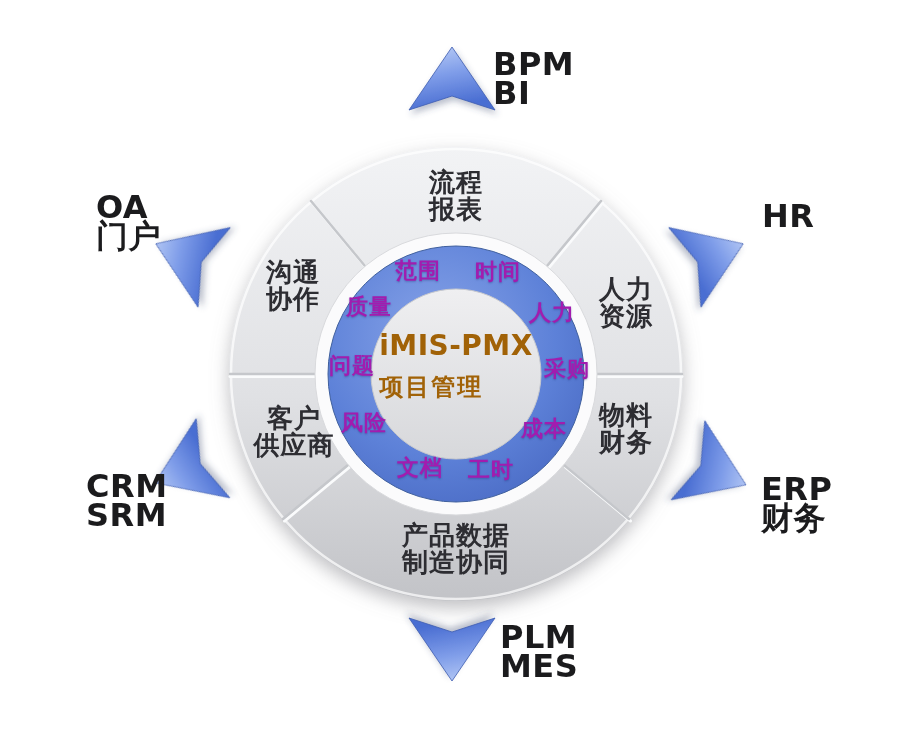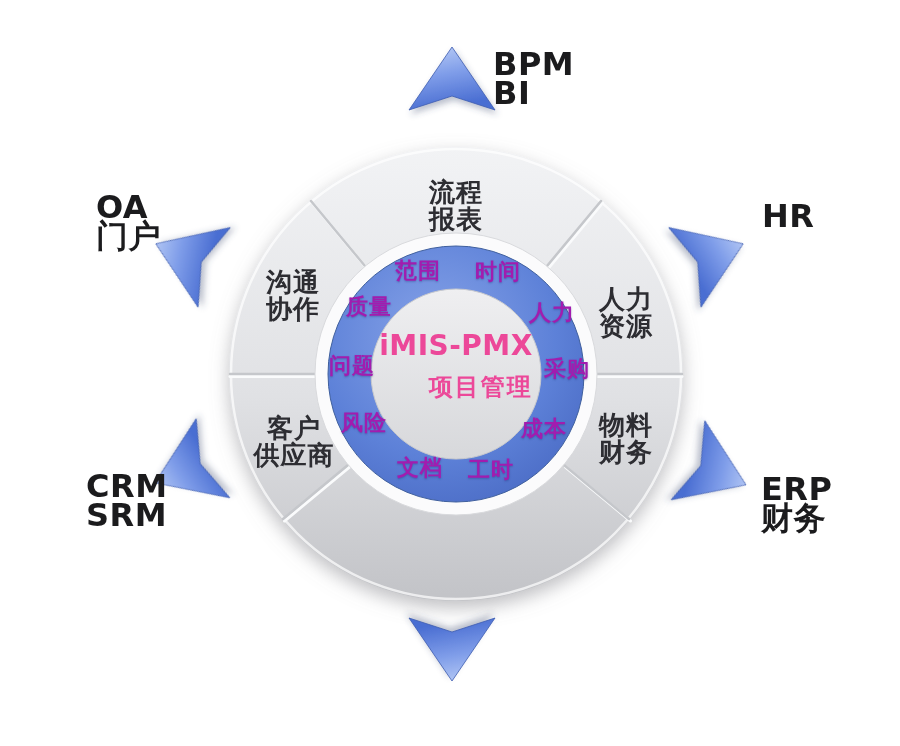--- a/index.html
+++ b/index.html
@@ -5,30 +5,30 @@
   html,body{margin:0;padding:0;background:#ffffff;}
   body{font-family:"DejaVu Sans","Liberation Sans",sans-serif;}
   .stage{
     position:relative;width:900px;height:746px;overflow:hidden;
     background:#ffffff;
   }
   .stage svg{position:absolute;left:0;top:0;}
   .seg-label{
     position:absolute;transform:translate(-50%,-50%);
     text-align:center;font-weight:700;font-size:26px;line-height:27px;
-    color:#2d2d32;white-space:nowrap;letter-spacing:1px;margin-top:10px;
+    color:#2d2d32;white-space:nowrap;letter-spacing:1px;
   }
   .inner-label{
     position:absolute;transform:translate(-50%,-50%);
     font-weight:700;font-size:22px;color:#a21caf;white-space:nowrap;
     text-shadow:0 1px 2px rgba(25,45,105,0.35);letter-spacing:1px;
   }
   .center-label{
     position:absolute;left:456px;top:366px;transform:translate(-50%,-50%);
-    text-align:right;color:#ec4899;
+    text-align:left;color:#a16207;
   }
   .center-title{font-size:28px;font-weight:700;line-height:27px;letter-spacing:0.5px;}
   .center-sub{font-size:24px;font-weight:700;line-height:26px;margin-top:15px;letter-spacing:2px;}
   .ext-label{
     position:absolute;font-weight:700;font-size:32px;line-height:29px;
     color:#1b1b1d;white-space:nowrap;letter-spacing:0.5px;
   }
 </style>
 </head>
 <body>
@@ -129,40 +129,48 @@
     <div>报表</div>
   </div>
   <div class="seg-label" style="left:626px;top:303px">
     <div>人力</div>
     <div>资源</div>
   </div>
   <div class="seg-label" style="left:626px;top:429px">
     <div>物料</div>
     <div>财务</div>
   </div>
+  <div class="seg-label" style="left:456px;top:549px">
+    <div>产品数据</div>
+    <div>制造协同</div>
+  </div>
   <div class="seg-label" style="left:294px;top:432px">
     <div>客户</div>
     <div>供应商</div>
   </div>
   <div class="seg-label" style="left:293px;top:286px">
     <div>沟通</div>
     <div>协作</div>
   </div>
 
   <div class="ext-label" style="left:493px;top:50px">
     <div>BPM</div>
     <div>BI</div>
   </div>
   <div class="ext-label" style="left:762px;top:202px">
     <div>HR</div>
   </div>
   <div class="ext-label" style="left:761px;top:475px">
     <div>ERP</div>
     <div>财务</div>
   </div>
+  <div class="ext-label" style="left:500px;top:623px">
+    <div>PLM</div>
+    <div>MES</div>
+  </div>
   <div class="ext-label" style="left:86px;top:472px">
     <div>CRM</div>
     <div>SRM</div>
   </div>
   <div class="ext-label" style="left:96px;top:193px">
     <div>OA</div>
     <div>门户</div>
   </div>
 
 </div>

